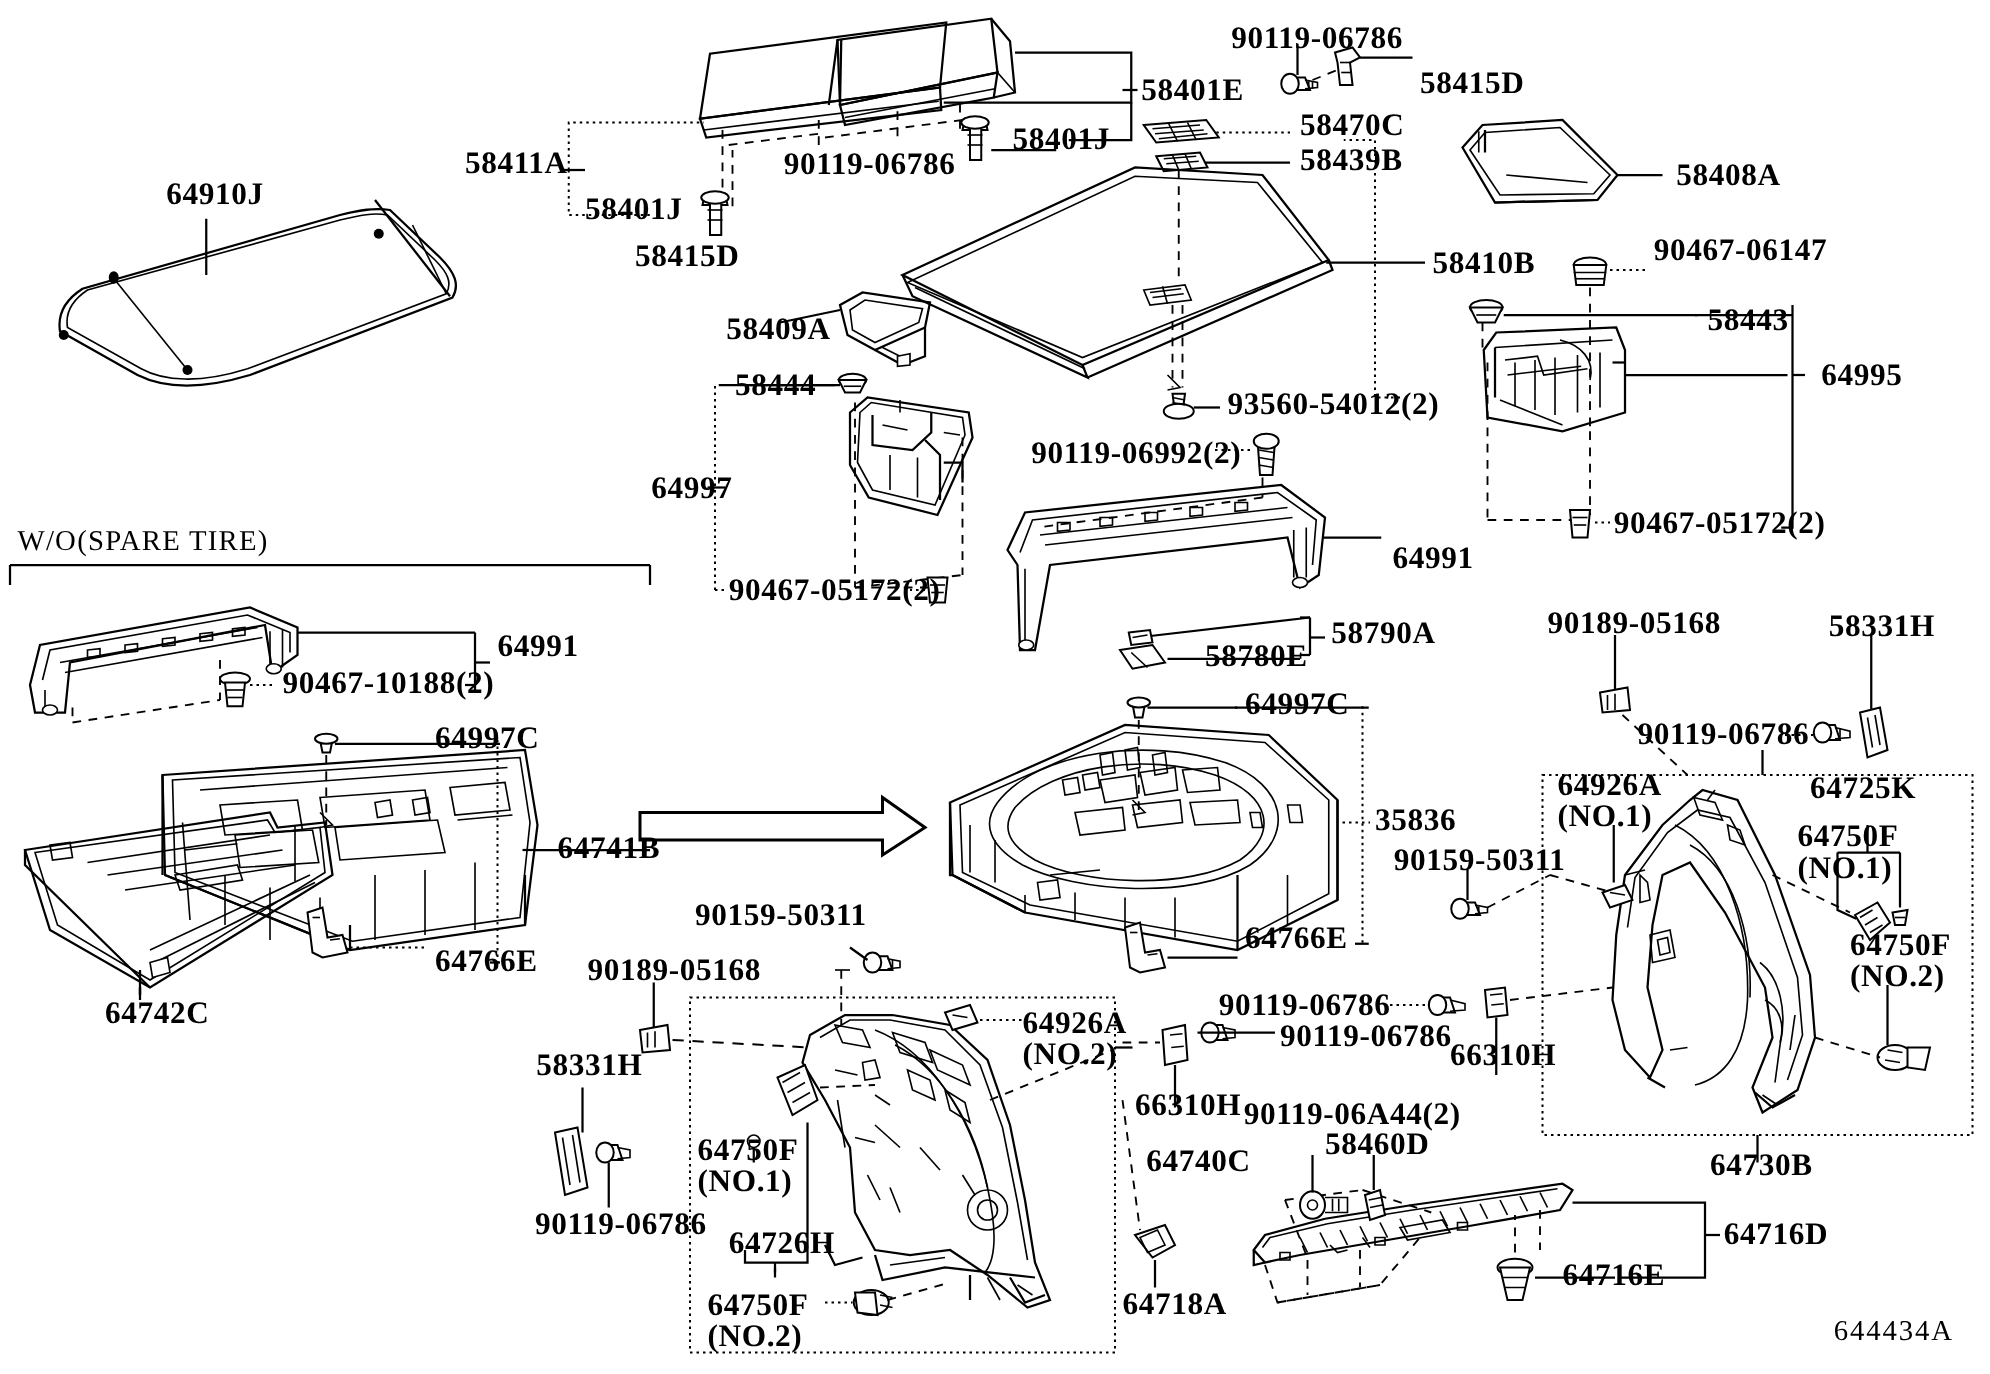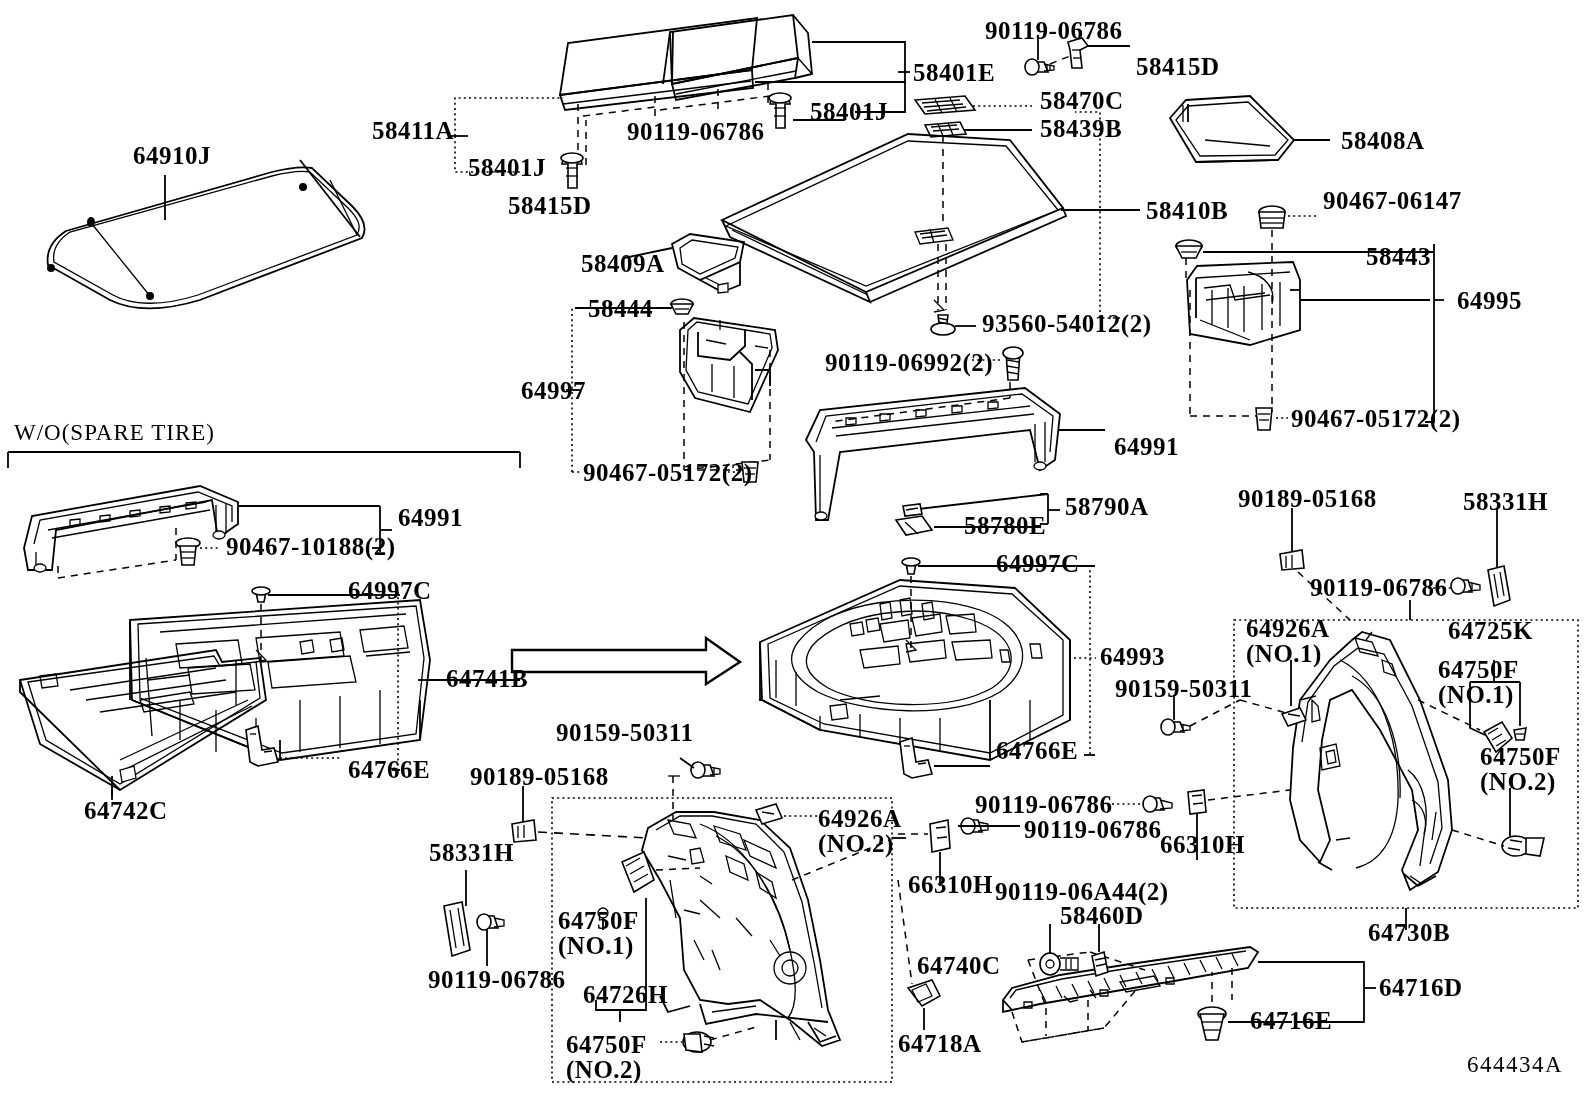--- a/index.html
+++ b/index.html
@@ -796,21 +796,21 @@
   <div class="lbl cond" style="left:14px;top:421px;">W/O(SPARE TIRE)</div>
 
   <div class="lbl" style="left:398px;top:505px;">64991</div>
   <div class="lbl" style="left:226px;top:534px;">90467-10188(2)</div>
   <div class="lbl" style="left:348px;top:578px;">64997C</div>
   <div class="lbl" style="left:446px;top:666px;">64741B</div>
   <div class="lbl" style="left:348px;top:757px;">64766E</div>
   <div class="lbl" style="left:84px;top:798px;">64742C</div>
 
   <div class="lbl" style="left:996px;top:551px;">64997C</div>
-  <div class="lbl" style="left:1100px;top:644px;">64993</div>
+  <div class="lbl" style="left:1100px;top:644px;">35836</div>
   <div class="lbl" style="left:996px;top:738px;">64766E</div>
 
   <div class="lbl" style="left:1115px;top:676px;">90159-50311</div>
   <div class="lbl" style="left:1238px;top:486px;">90189-05168</div>
   <div class="lbl" style="left:1463px;top:489px;">58331H</div>
   <div class="lbl" style="left:1310px;top:575px;">90119-06786</div>
 
   <div class="lbl two-line" style="left:1246px;top:616px;">
     <span>64926A</span><br>
     <span class="sub">(NO.1)</span>
@@ -841,21 +841,21 @@
   </div>
   <div class="lbl two-line" style="left:558px;top:908px;">
     <span>64750F</span><br>
     <span class="sub">(NO.1)</span>
   </div>
   <div class="lbl" style="left:583px;top:982px;">64726H</div>
   <div class="lbl two-line" style="left:566px;top:1032px;">
     <span>64750F</span><br>
     <span class="sub">(NO.2)</span>
   </div>
-  <div class="lbl" style="left:917px;top:917px;margin-top:36px;">64740C</div>
+  <div class="lbl" style="left:917px;top:917px;">64740C</div>
   <div class="lbl" style="left:898px;top:1031px;">64718A</div>
 
   <div class="lbl" style="left:995px;top:879px;">90119-06A44(2)</div>
   <div class="lbl" style="left:1060px;top:903px;">58460D</div>
   <div class="lbl" style="left:1379px;top:975px;">64716D</div>
   <div class="lbl" style="left:1250px;top:1008px;">64716E</div>
 
   <div class="lbl diagno" style="left:1467px;top:1053px;">644434A</div>
 
 </div>

